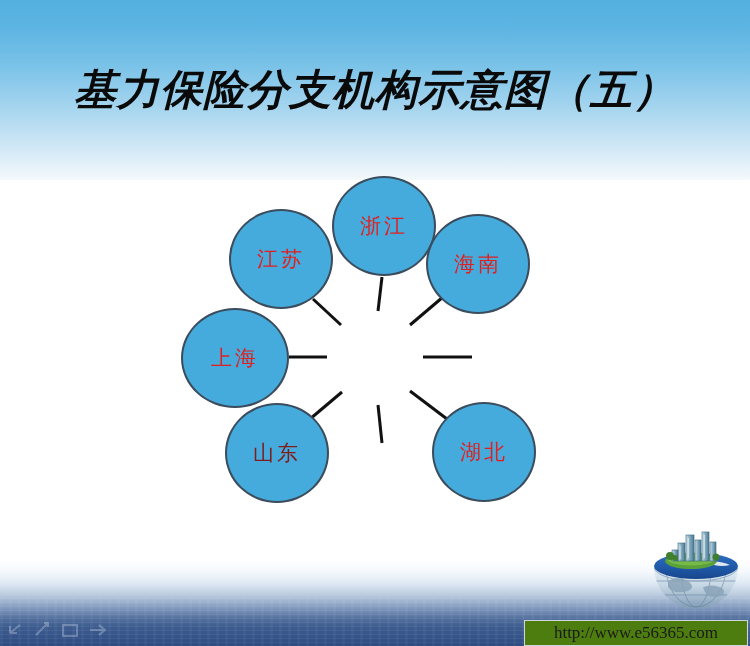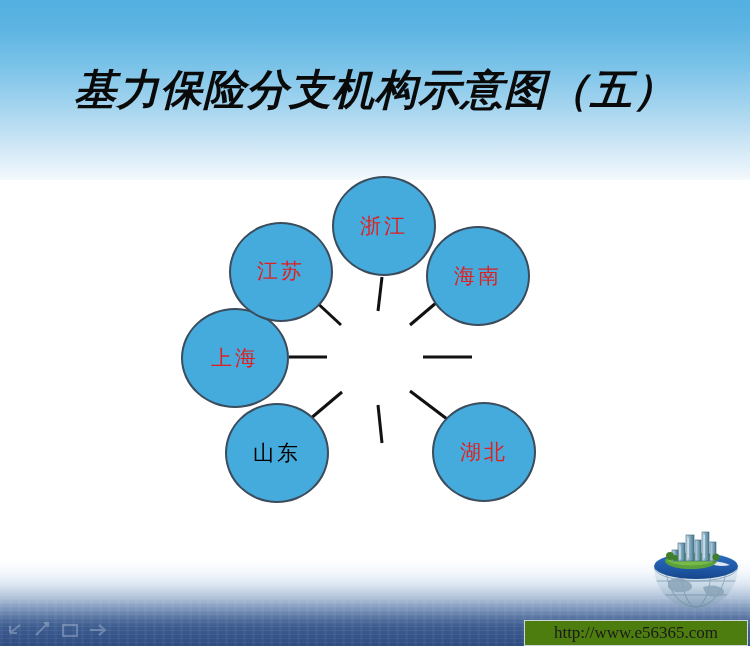--- a/index.html
+++ b/index.html
@@ -133,21 +133,21 @@
     font-size: 16px;
     color: #1a1a1a;
     letter-spacing: 1px;
   }
   .node-leaf .label {
     font-size: 21px;
     color: #e02020;
     font-style: normal;
   }
   .node-leaf.alt .label {
-    color: #000000;
+    color: #7f1d1d;
   }
 
   
   .logo {
     position: absolute;
     left: 648px; top: 529px;
     width: 96px; height: 94px;
   }
   .logo svg { display: block; }
 
@@ -206,39 +206,39 @@
         <line x1="327" y1="357" x2="289" y2="357"></line>
         <line x1="341" y1="325" x2="313" y2="299"></line>
       </g>
     </svg>
 
 
     <div class="node node-leaf" style="left:332px; top:176px; width:104px; height:100px;">
       <span class="label">浙江</span>
     </div>
 
-    <div class="node node-leaf" style="left:426px; top:226px; width:104px; height:100px;">
+    <div class="node node-leaf" style="left:426px; top:214px; width:104px; height:100px;">
       <span class="label">海南</span>
     </div>
 
 
     <div class="node node-leaf" style="left:432px; top:402px; width:104px; height:100px;">
       <span class="label">湖北</span>
     </div>
 
 
     <div class="node node-leaf alt" style="left:225px; top:403px; width:104px; height:100px;">
       <span class="label">山东</span>
     </div>
 
     <div class="node node-leaf" style="left:181px; top:308px; width:108px; height:100px;">
       <span class="label">上海</span>
     </div>
 
-    <div class="node node-leaf" style="left:229px; top:222px; width:104px; height:100px;font-family:Liberation Mono, monospace;">
+    <div class="node node-leaf" style="left:229px; top:209px; width:104px; height:100px;">
       <span class="label">江苏</span>
     </div>
 
   </div>
 
   <div class="logo">
     <svg width="96" height="94" viewBox="0 0 96 94">
       <defs>
         <linearGradient id="oceanTop" x1="0" y1="0" x2="0" y2="1">
           <stop offset="0%" stop-color="#2f6fc0"></stop>

